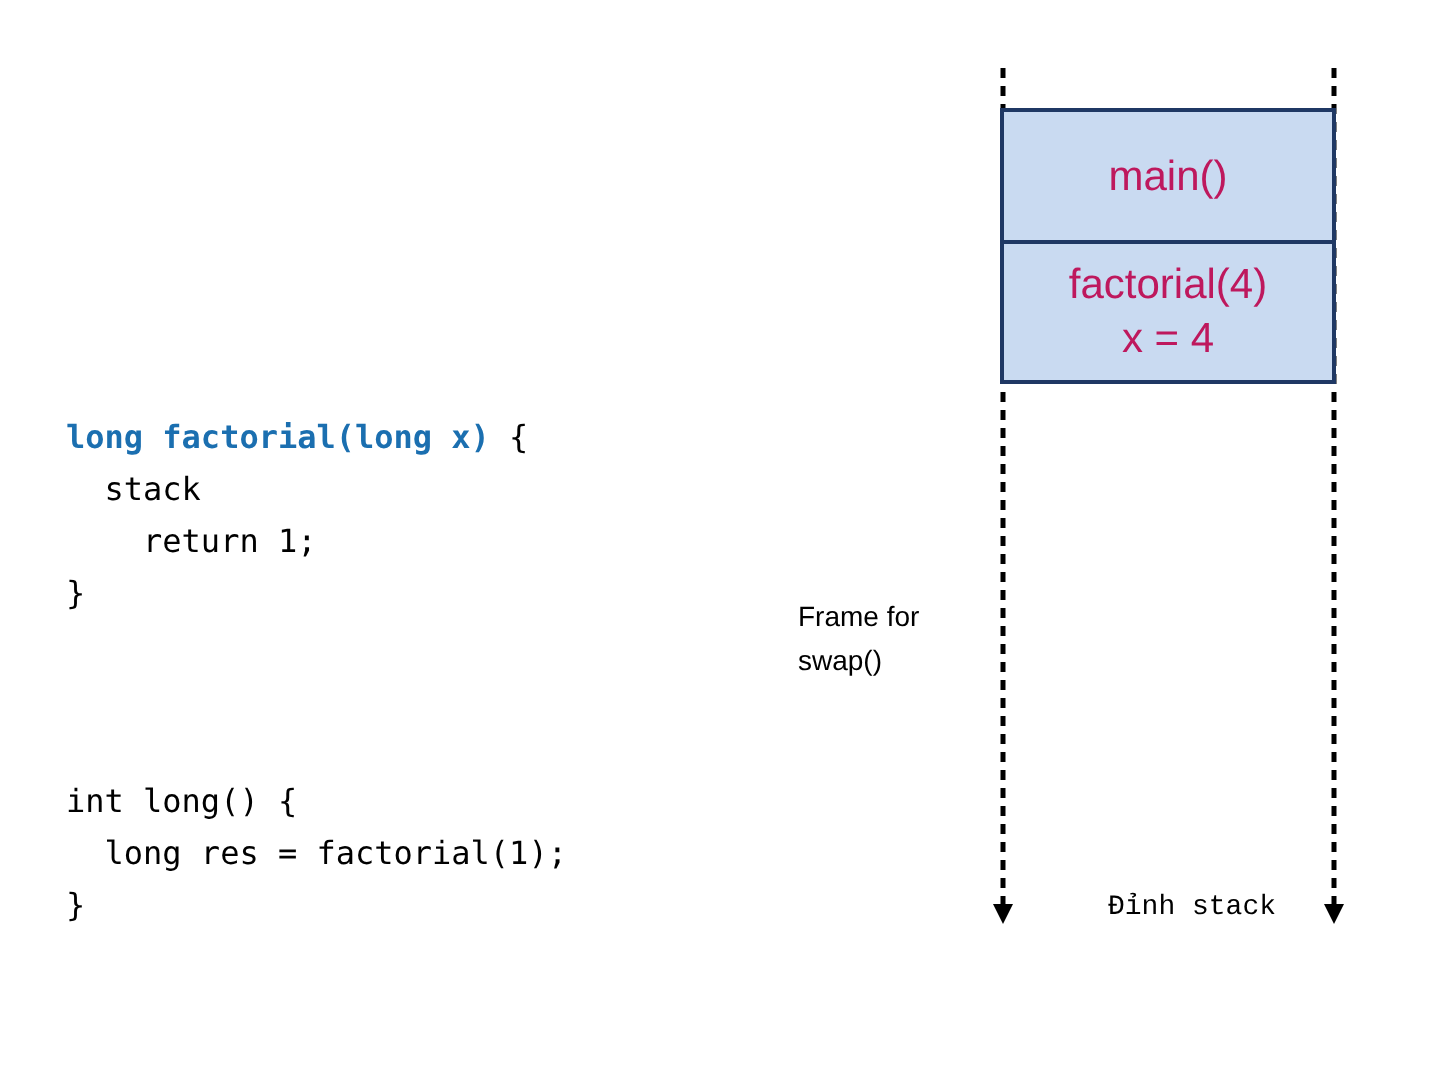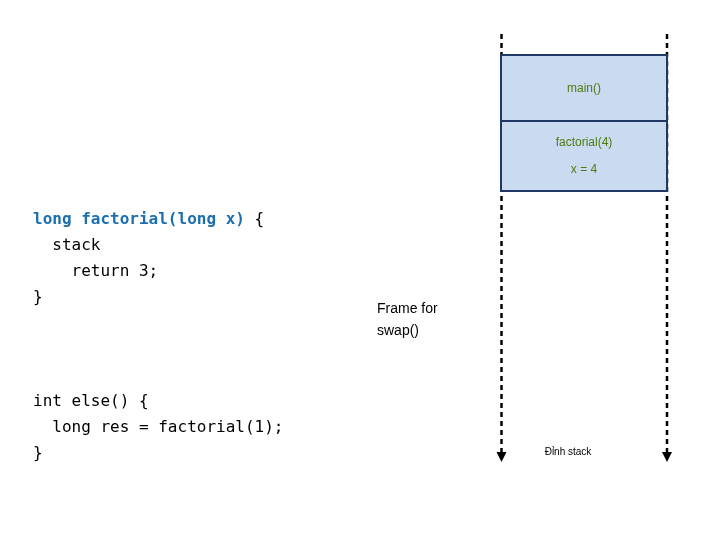--- a/index.html
+++ b/index.html
@@ -50,67 +50,68 @@
   }
   .stack-box {
     box-sizing: border-box;
     width: 168px;
     border: 2px solid var(--box_border, #1f3864);
     background: var(--box_fill, #c9daf1);
     display: flex;
     flex-direction: column;
     align-items: center;
     justify-content: center;
-    color: #4d7c0f;
-    font-size: 12px;
+    color: #be185d;
+    font-size: 21px;
     line-height: 27px;
   }
   .stack-box.first { height: 68px; }
   .stack-box.rest  { height: 72px; margin-top: -2px; }
   
   .frame-note {
     position: absolute;
-    left: 377px;
+    left: 399px;
     top: 297px;
     color: #000000;
     font-size: 14px;
     line-height: 22px;
   }
   
   .stack-label {
     position: absolute;
-    left: 484px;
+    left: 512px;
     top: 446px;
     width: 168px;
     text-align: center;
     color: #000000;
-    font-size: 10px;
+    font-size: 14px;
+    font-family: Liberation Mono, monospace;
   }
 </style>
 </head>
 <body>
 
 <div class="slide">
 
   <svg class="stack-svg" viewBox="0 0 720 540" xmlns="http://www.w3.org/2000/svg">
     <line x1="501.5" y1="34" x2="501.5" y2="452" stroke="#000000" stroke-width="2.5" stroke-dasharray="5,4"></line>
     <line x1="667" y1="34" x2="667" y2="452" stroke="#000000" stroke-width="2.5" stroke-dasharray="5,4"></line>
     <polygon points="496.5,452 506.5,452 501.5,462" fill="#000000"></polygon>
     <polygon points="662,452 672,452 667,462" fill="#000000"></polygon>
   </svg>
 
   <div class="code-block factorial">
     <div class="code-line"><span class="kw">long factorial(long x)</span><span> {</span></div>
     <div class="code-line">  stack</div>
-    <div class="code-line">    return 3;</div>
+    <div class="code-line">    return 1;</div>
     <div class="code-line">}</div>
   </div>
 
   <div class="code-block mainfn">
-    <div class="code-line">int else() {</div>
+    <div class="code-line">int long() {</div>
     <div class="code-line">  long res = factorial(1);</div>
     <div class="code-line">}</div>
   </div>
 
   <div class="frame-note">
     <div>Frame for</div>
     <div>swap()</div>
   </div>
 
   <div class="stack-frames">

